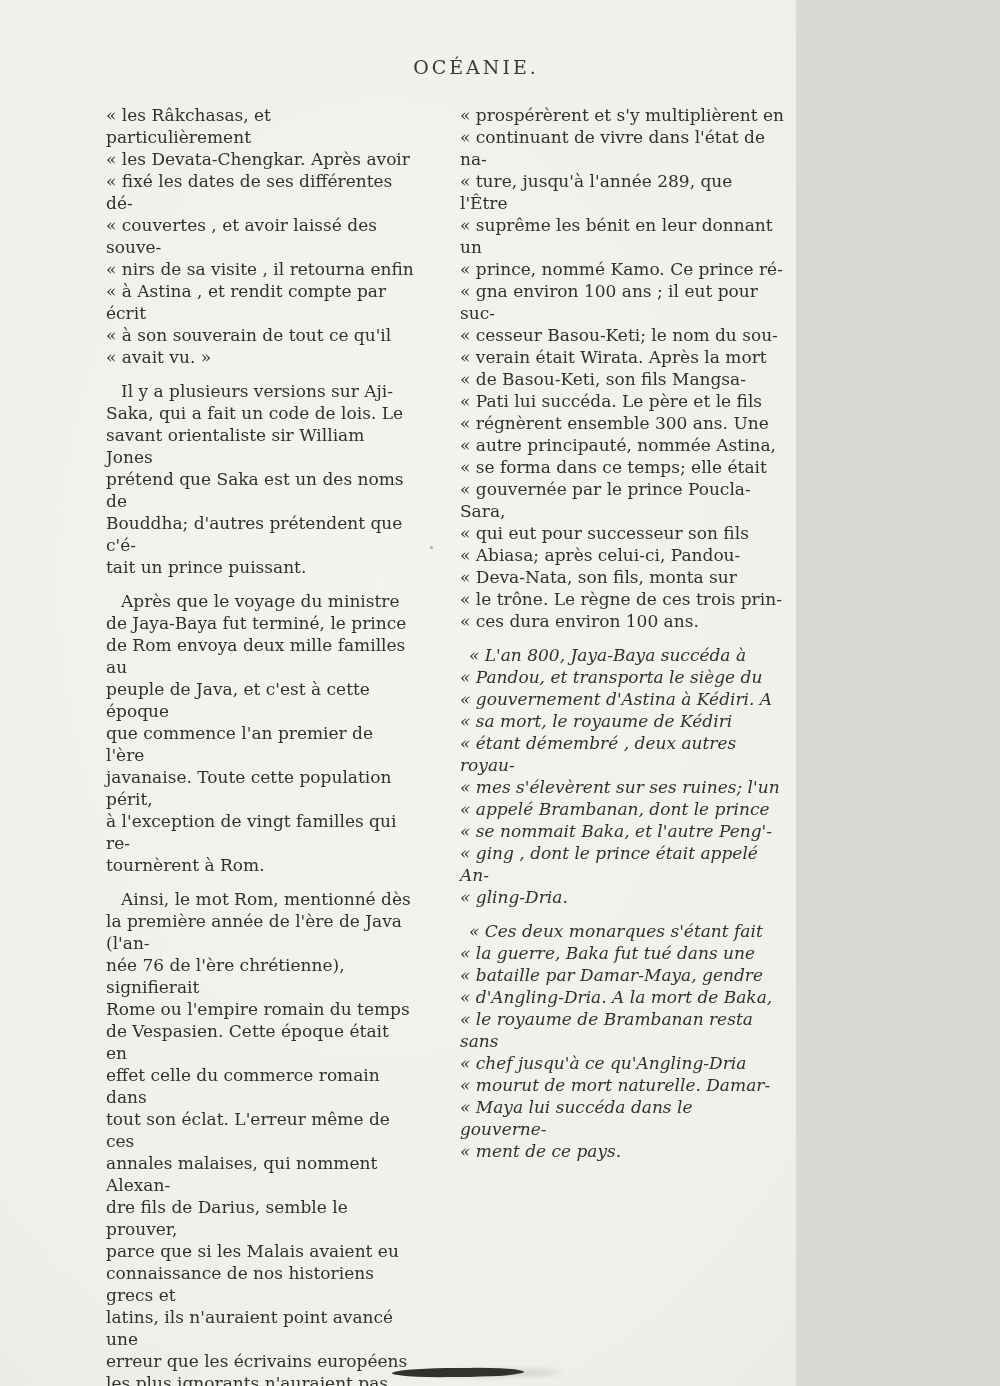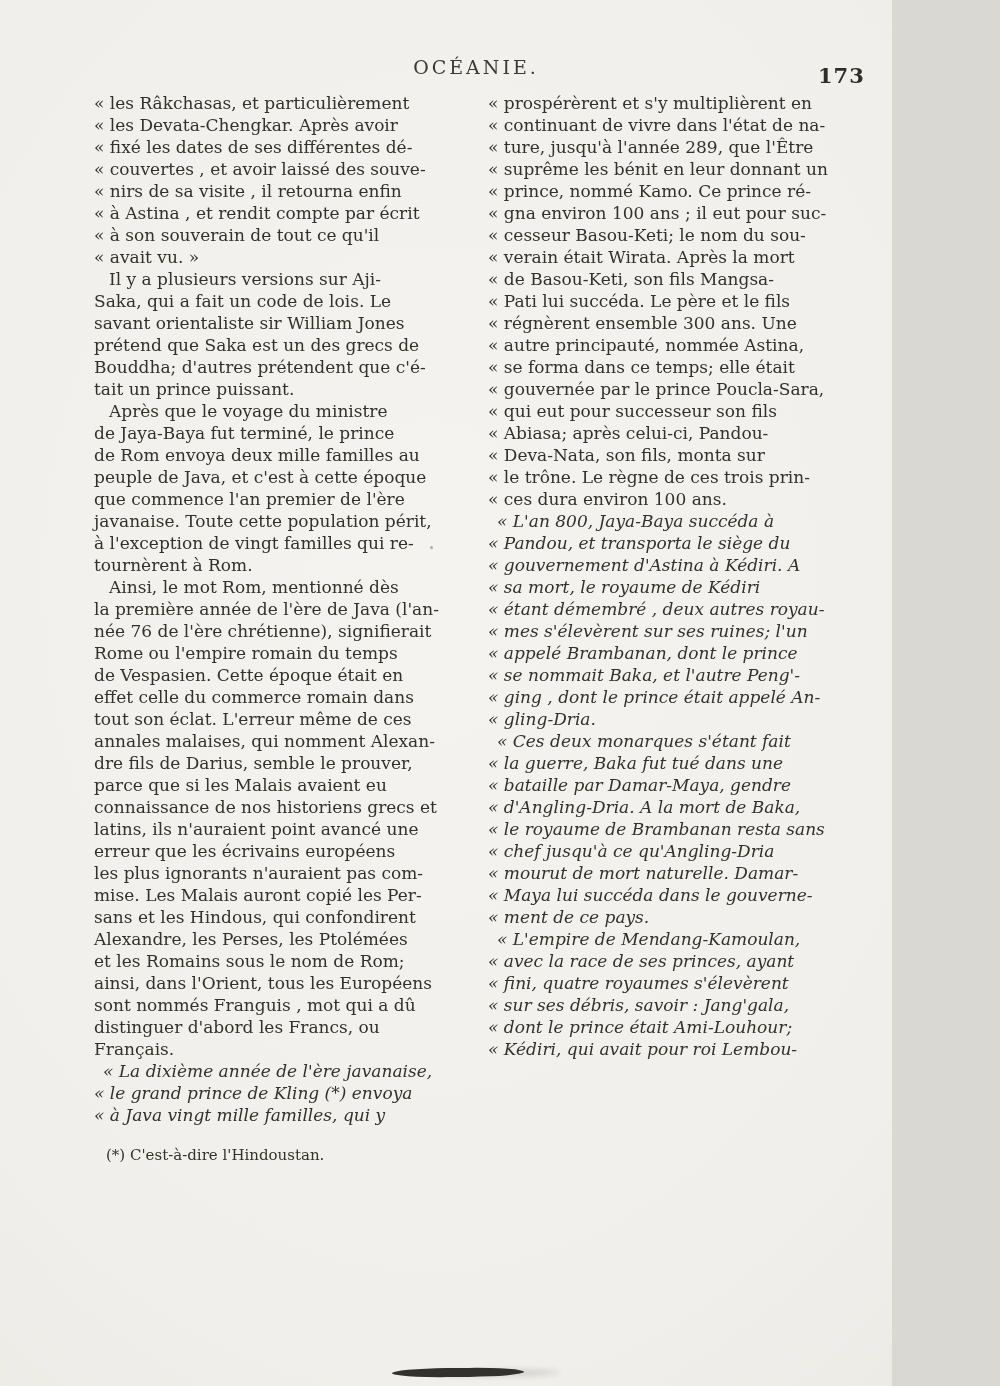--- a/index.html
+++ b/index.html
@@ -4,21 +4,21 @@
 <style>
   * { box-sizing: border-box; }
   html, body { margin: 0; padding: 0; }
   body {
     width: 1000px; height: 1386px;
     background: #d9d8d3;
     font-family: "DejaVu Serif", "Liberation Serif", serif;
   }
   .page {
     position: relative;
-    width: 892px; height: 1386px;
+    width: 796px; height: 1386px;
     overflow: hidden;
     background: radial-gradient(ellipse 135% 115% at 48% 42%,
       #f4f3ef 0%, #f0efeb 50%, #e7e6e1 78%, #d9d8d2 96%, #cfcec8 100%);
     color: #34322c;
   }
   .header { position: relative; height: 92px; }
   .running-title {
     position: absolute; top: 56px; left: 0; width: 952px;
     text-align: center;
     font-size: 19px; letter-spacing: 3px; color: #3b3933;
@@ -27,21 +27,21 @@
     position: absolute; top: 63px; left: 818px;
     font-size: 21px; font-weight: bold; letter-spacing: 1px; color: #2f2d28;
   }
   .columns { display: flex; padding-left: 94px; gap: 22px; }
   .col {
     font-size: 17px; line-height: 22px;
     color: #33312b;
   }
   .col-left { width: 372px; }
   .col-right { width: 390px; }
-  .block { margin: 0; white-space: pre-line; }
+  .block { margin: 12px; white-space: pre-line; }
   .block.para { text-indent: 15px; }
   .block.quote { text-indent: 9px; font-style: italic; }
   .block.quote-cont { text-indent: 0; }
   .block.footnote { margin-top: 18px; text-indent: 12px; font-size: 15px; }
   .smudge-bottom {
     position: absolute; left: 392px; top: 1368px;
     width: 132px; height: 9px;
     background: #22211e; border-radius: 50% / 60%;
     transform: rotate(-0.6deg); opacity: .92;
     box-shadow: 40px 1px 6px -3px rgba(40,40,36,.35);
@@ -75,21 +75,21 @@
 « fixé les dates de ses différentes dé-
 « couvertes , et avoir laissé des souve-
 « nirs de sa visite , il retourna enfin
 « à Astina , et rendit compte par écrit
 « à son souverain de tout ce qu'il
 « avait vu. »</p>
 
         <p class="block para">Il y a plusieurs versions sur Aji-
 Saka, qui a fait un code de lois. Le
 savant orientaliste sir William Jones
-prétend que Saka est un des grecs de
+prétend que Saka est un des noms de
 Bouddha; d'autres prétendent que c'é-
 tait un prince puissant.</p>
 
         <p class="block para">Après que le voyage du ministre
 de Jaya-Baya fut terminé, le prince
 de Rom envoya deux mille familles au
 peuple de Java, et c'est à cette époque
 que commence l'an premier de l'ère
 javanaise. Toute cette population périt,
 à l'exception de vingt familles qui re-
@@ -164,26 +164,20 @@
 « bataille par Damar-Maya, gendre
 « d'Angling-Dria. A la mort de Baka,
 « le royaume de Brambanan resta sans
 « chef jusqu'à ce qu'Angling-Dria
 « mourut de mort naturelle. Damar-
 « Maya lui succéda dans le gouverne-
 « ment de ce pays.</p>
 
 
 
-        <p class="block quote">« L'empire de Mendang-Kamoulan,
-« avec la race de ses princes, ayant
-« fini, quatre royaumes s'élevèrent
-« sur ses débris, savoir : Jang'gala,
-« dont le prince était Ami-Louhour;
-« Kédiri, qui avait pour roi Lembou-</p>
       </section>
   </div>
 
   <div class="smudge-bottom"></div>
   <div class="edge-speck"></div>
   <div class="dot-speck"></div>
 
 </div>
 
 </body></html>

